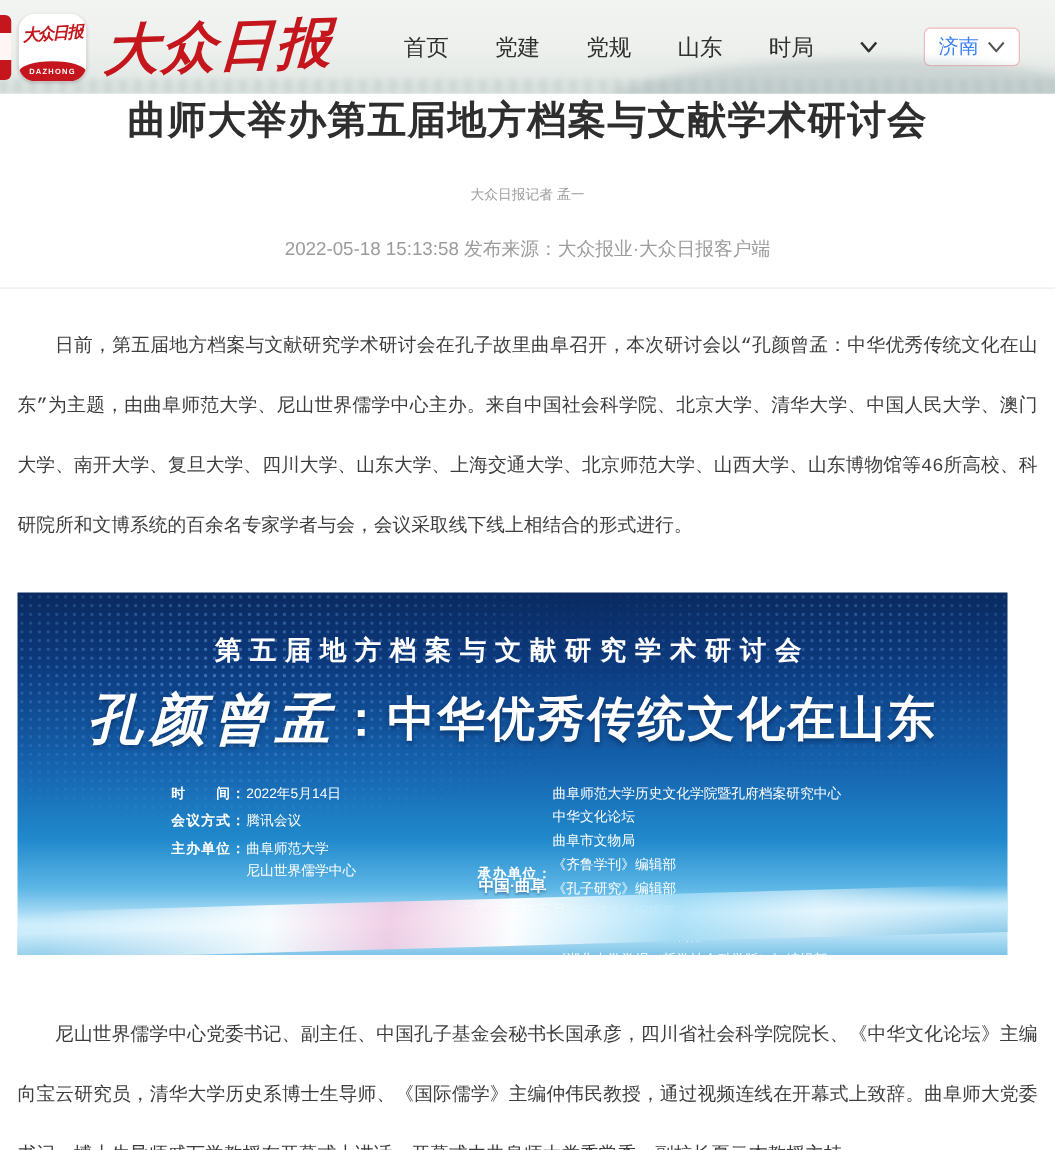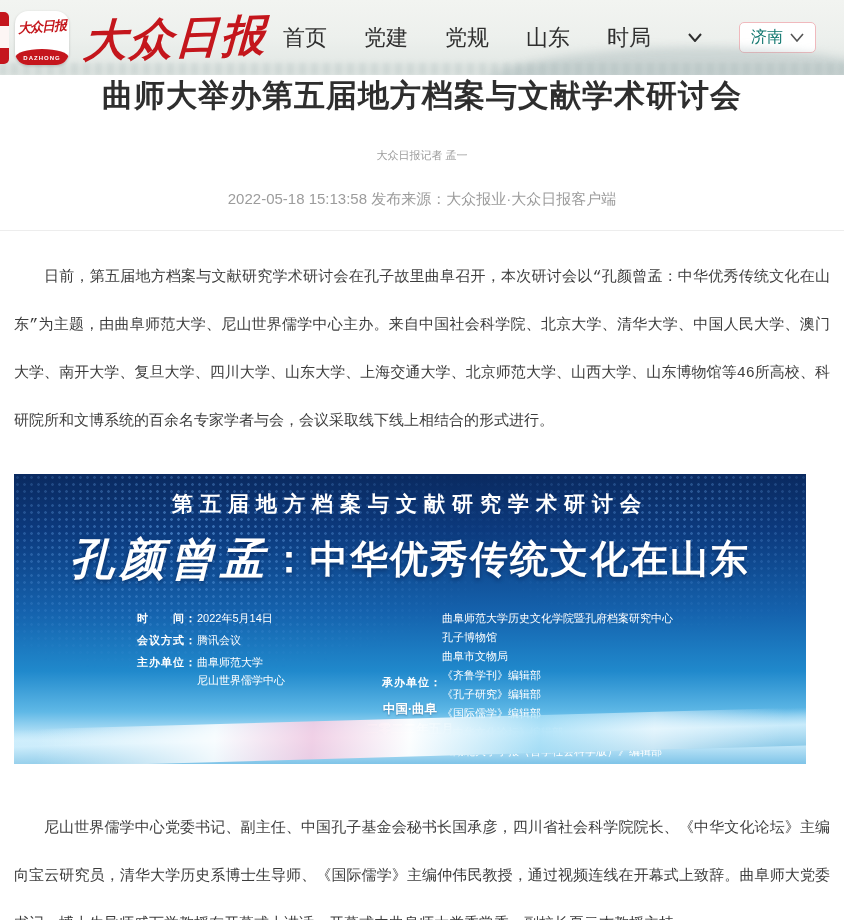--- a/index.html
+++ b/index.html
@@ -30,25 +30,25 @@
   .app-icon-band { position:absolute; bottom:0; left:0; right:0; height:16px;
     background:#c5161d; border-radius:55% 55% 0 0 / 60% 60% 0 0;
     color:#fff; font-size:6px; font-weight:bold; letter-spacing:1px;
     text-align:center; line-height:18px; }
 
   .brand-script { margin-left:14px; color:#c4161c; font-size:44px; font-weight:bold;
     font-style:italic; transform:rotate(-2deg) skewX(-4deg); letter-spacing:2px;
     white-space:nowrap; line-height:1; flex:0 0 auto; }
 
   .main-nav { margin-left:auto; display:flex; align-items:center; gap:37px; }
-  .nav-item { font-size:22px; color:#2f2f2f; cursor:pointer; white-space:nowrap; }
+  .nav-item { font-size:18px; color:#2f2f2f; cursor:pointer; white-space:nowrap; }
   .nav-more { display:flex; align-items:center; cursor:pointer; }
   .city-pill { display:flex; align-items:center; gap:7px; background:#fff;
     border:1px solid #f0b9bd; border-radius:5px; padding:4px 11px; cursor:pointer; }
-  .city-pill .city-label { font-size:16px; color:#0f766e; }
+  .city-pill .city-label { font-size:16px; color:#3b82f6; }
   .chev { width:14px; height:9px; display:inline-block; }
 
   
   .article { padding:0 14px; }
   .article-title { text-align:center; font-size:31px;
     font-weight:bold; color:#2e2e2e; letter-spacing:1px; }
   .byline { margin-top:31px; text-align:center; font-size:11px; color:#9c9c9c; }
   .meta-row { margin-top:27px; display:flex; justify-content:center; 
     font-size:15px; color:#9c9c9c; }
   .divider { margin:21px -14px 0; border-top:1px solid #ededed; }
@@ -64,21 +64,21 @@
   .dots-a { position:absolute; left:0; top:0; width:62%; height:68%;
     background-image:radial-gradient(circle, rgba(110,172,240,.55) 1.1px, rgba(0,0,0,0) 1.6px);
     background-size:7px 7px;
     -webkit-mask-image:radial-gradient(ellipse at 35% 32%, rgba(0,0,0,.95), transparent 72%);
     mask-image:radial-gradient(ellipse at 35% 32%, rgba(0,0,0,.95), transparent 72%); }
   .dots-b { position:absolute; right:0; top:0; width:45%; height:55%;
     background-image:radial-gradient(circle, rgba(110,172,240,.45) 1.1px, rgba(0,0,0,0) 1.6px);
     background-size:7px 7px;
     -webkit-mask-image:radial-gradient(ellipse at 65% 25%, rgba(0,0,0,.85), transparent 70%);
     mask-image:radial-gradient(ellipse at 65% 25%, rgba(0,0,0,.85), transparent 70%); }
-  .banner-subtitle { position:relative; margin-top:16px; text-align:center;
+  .banner-subtitle { position:relative; margin-top:32px; text-align:center;
     color:#fff; font-size:21px; font-weight:bold; letter-spacing:7px; }
   .banner-main { position:relative; margin-top:12px; text-align:center; color:#fff;
     font-weight:bold; font-size:38px; letter-spacing:2px; white-space:nowrap;
     text-shadow:0 2px 4px rgba(0,20,60,.45); }
   .banner-main .calli { font-style:italic; font-size:44px; letter-spacing:6px;
     vertical-align:-2px; }
   .banner-info { position:relative; margin-top:22px; display:flex;
     justify-content:center; gap:42px; color:#fff; font-size:11px; }
   .meta-rows { display:flex; flex-direction:column; gap:7px; width:242px; }
   .meta-line { display:flex; }
@@ -171,21 +171,21 @@
             <span>曲阜师范大学</span>
             <span>尼山世界儒学中心</span>
           </span>
         </div>
       </div>
 
       <div class="org-block">
         <span class="org-label">承办单位：</span>
         <span class="org-lines">
           <span class="org-line">曲阜师范大学历史文化学院暨孔府档案研究中心</span>
-          <span class="org-line">孔子博物馆</span>
+          <span class="org-line">中华文化论坛</span>
           <span class="org-line">曲阜市文物局</span>
           <span class="org-line">《齐鲁学刊》编辑部</span>
           <span class="org-line">《孔子研究》编辑部</span>
           <span class="org-line">《国际儒学》编辑部</span>
           <span class="org-line">《中华文化论坛》编辑部</span>
           <span class="org-line">《湖北大学学报（哲学社会科学版）》编辑部</span>
 
         </span>
       </div>
     </div>

